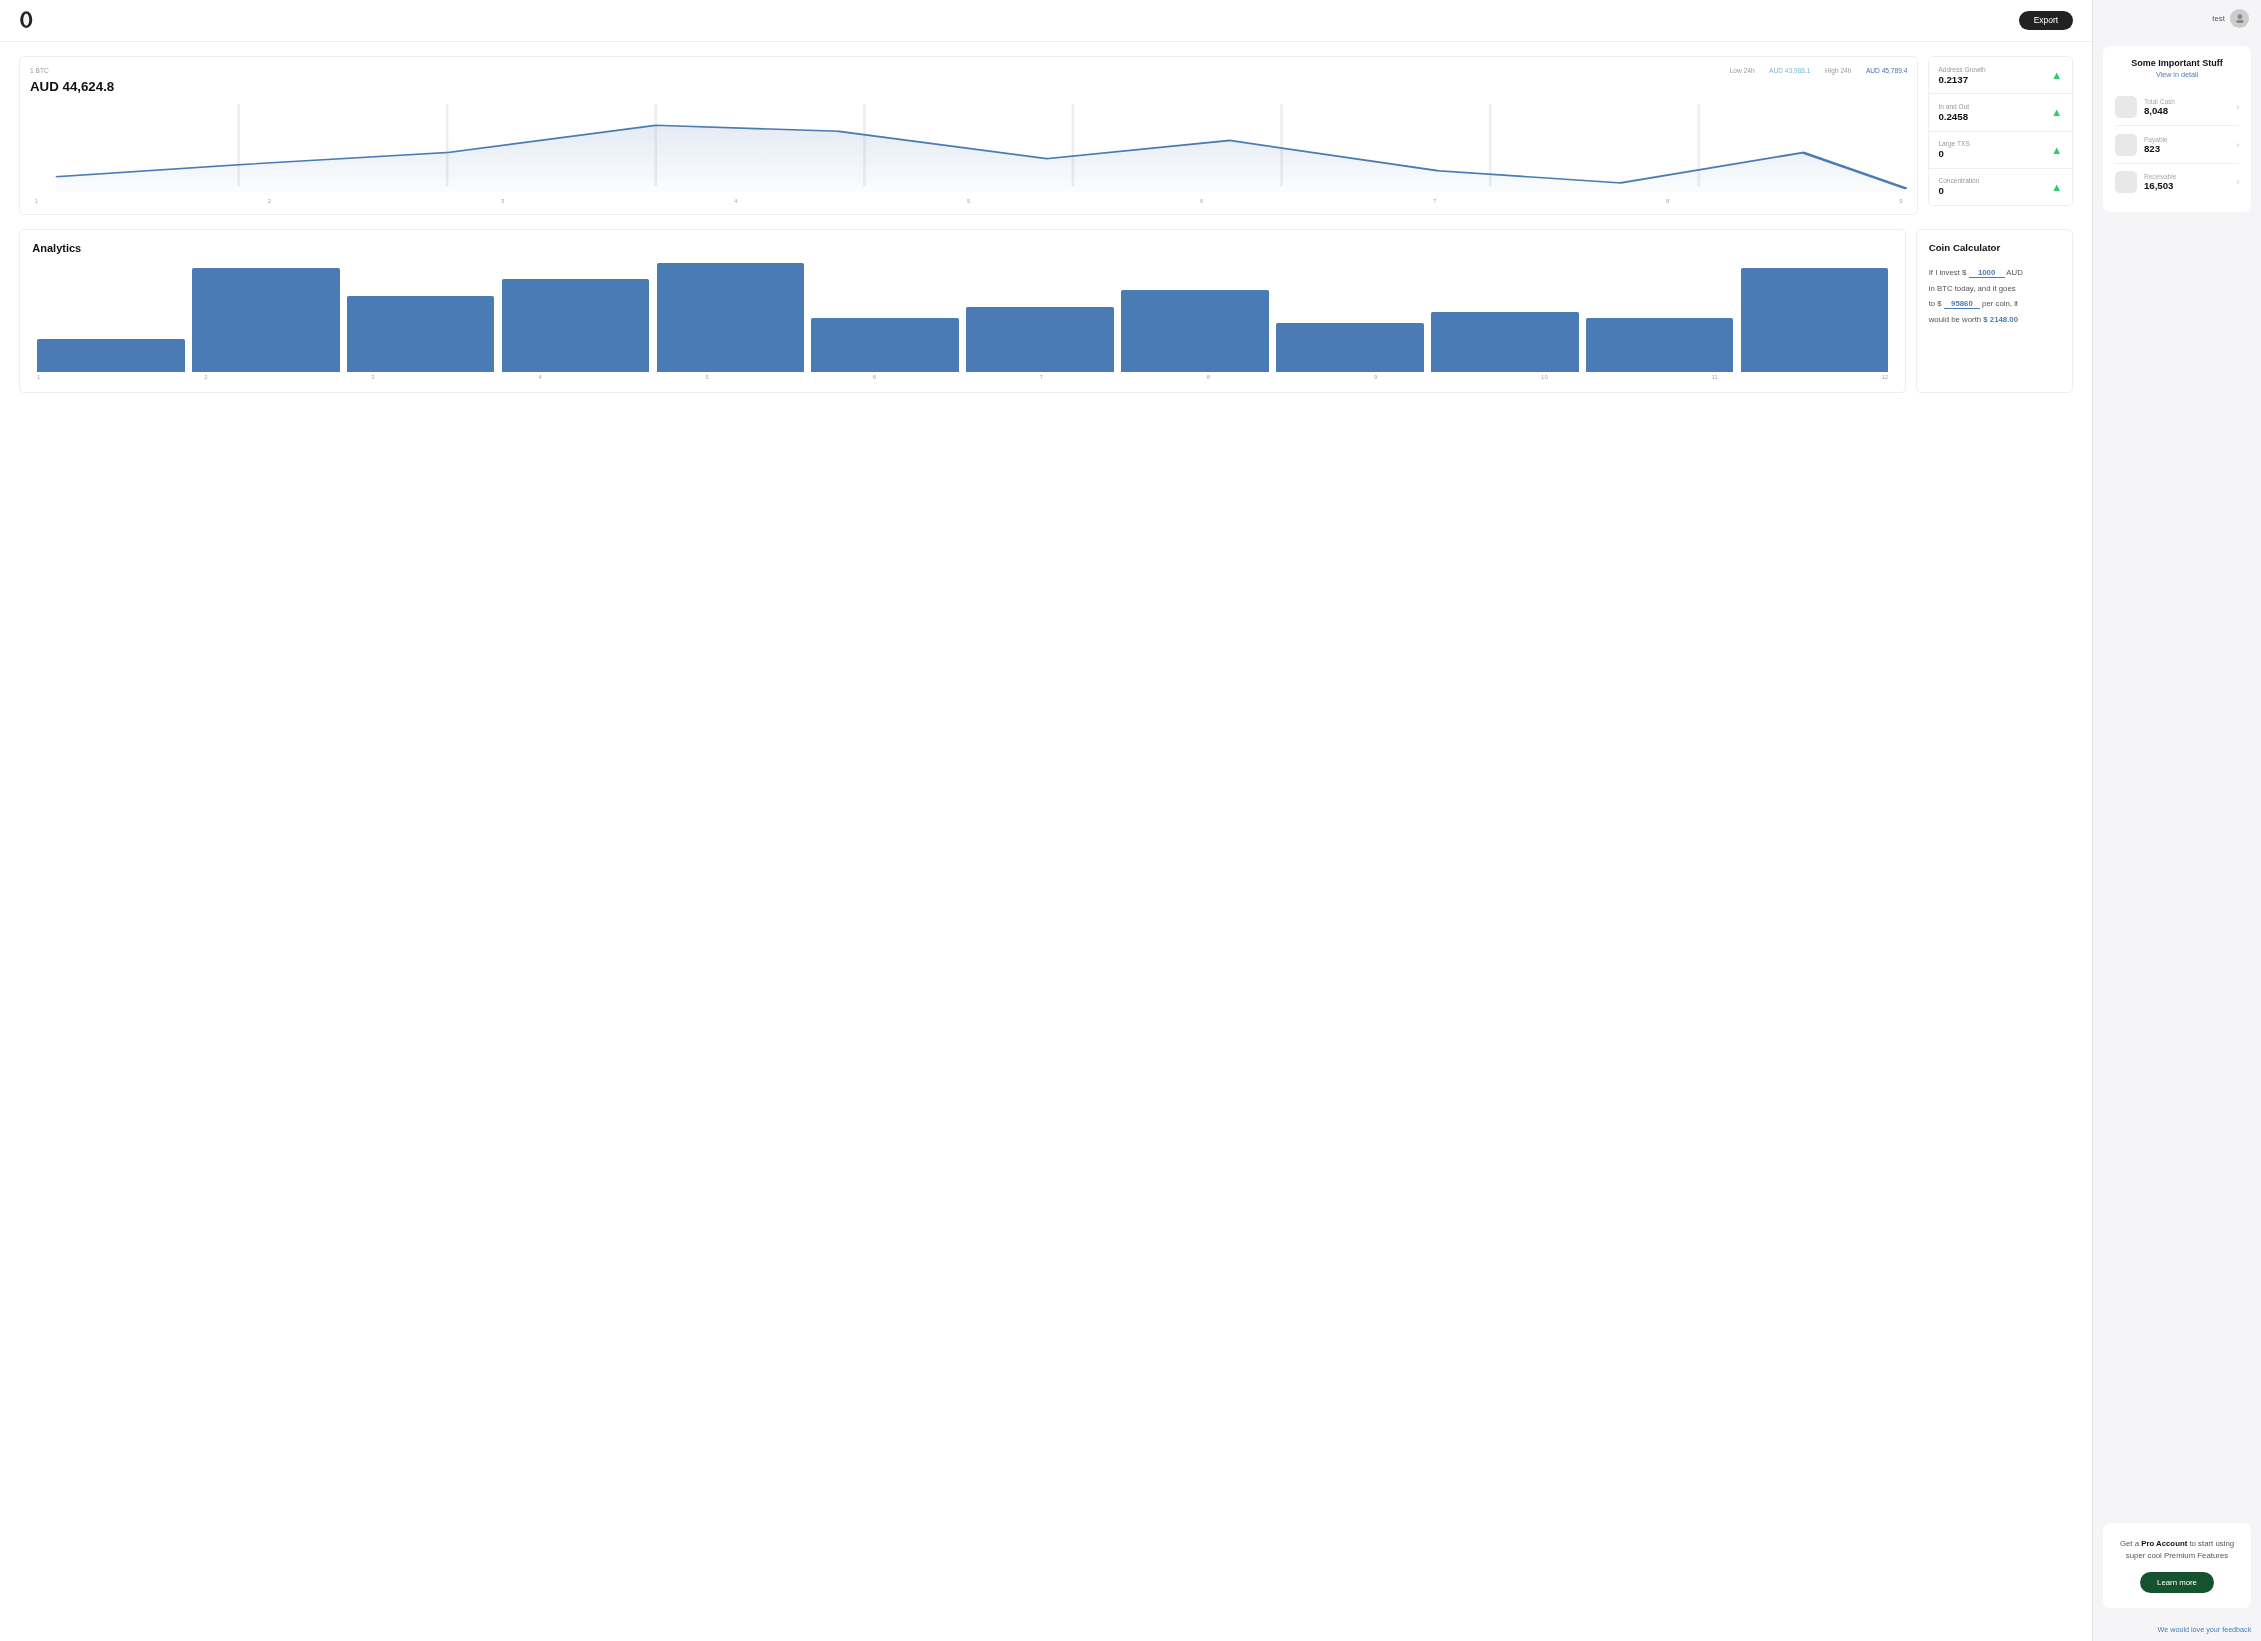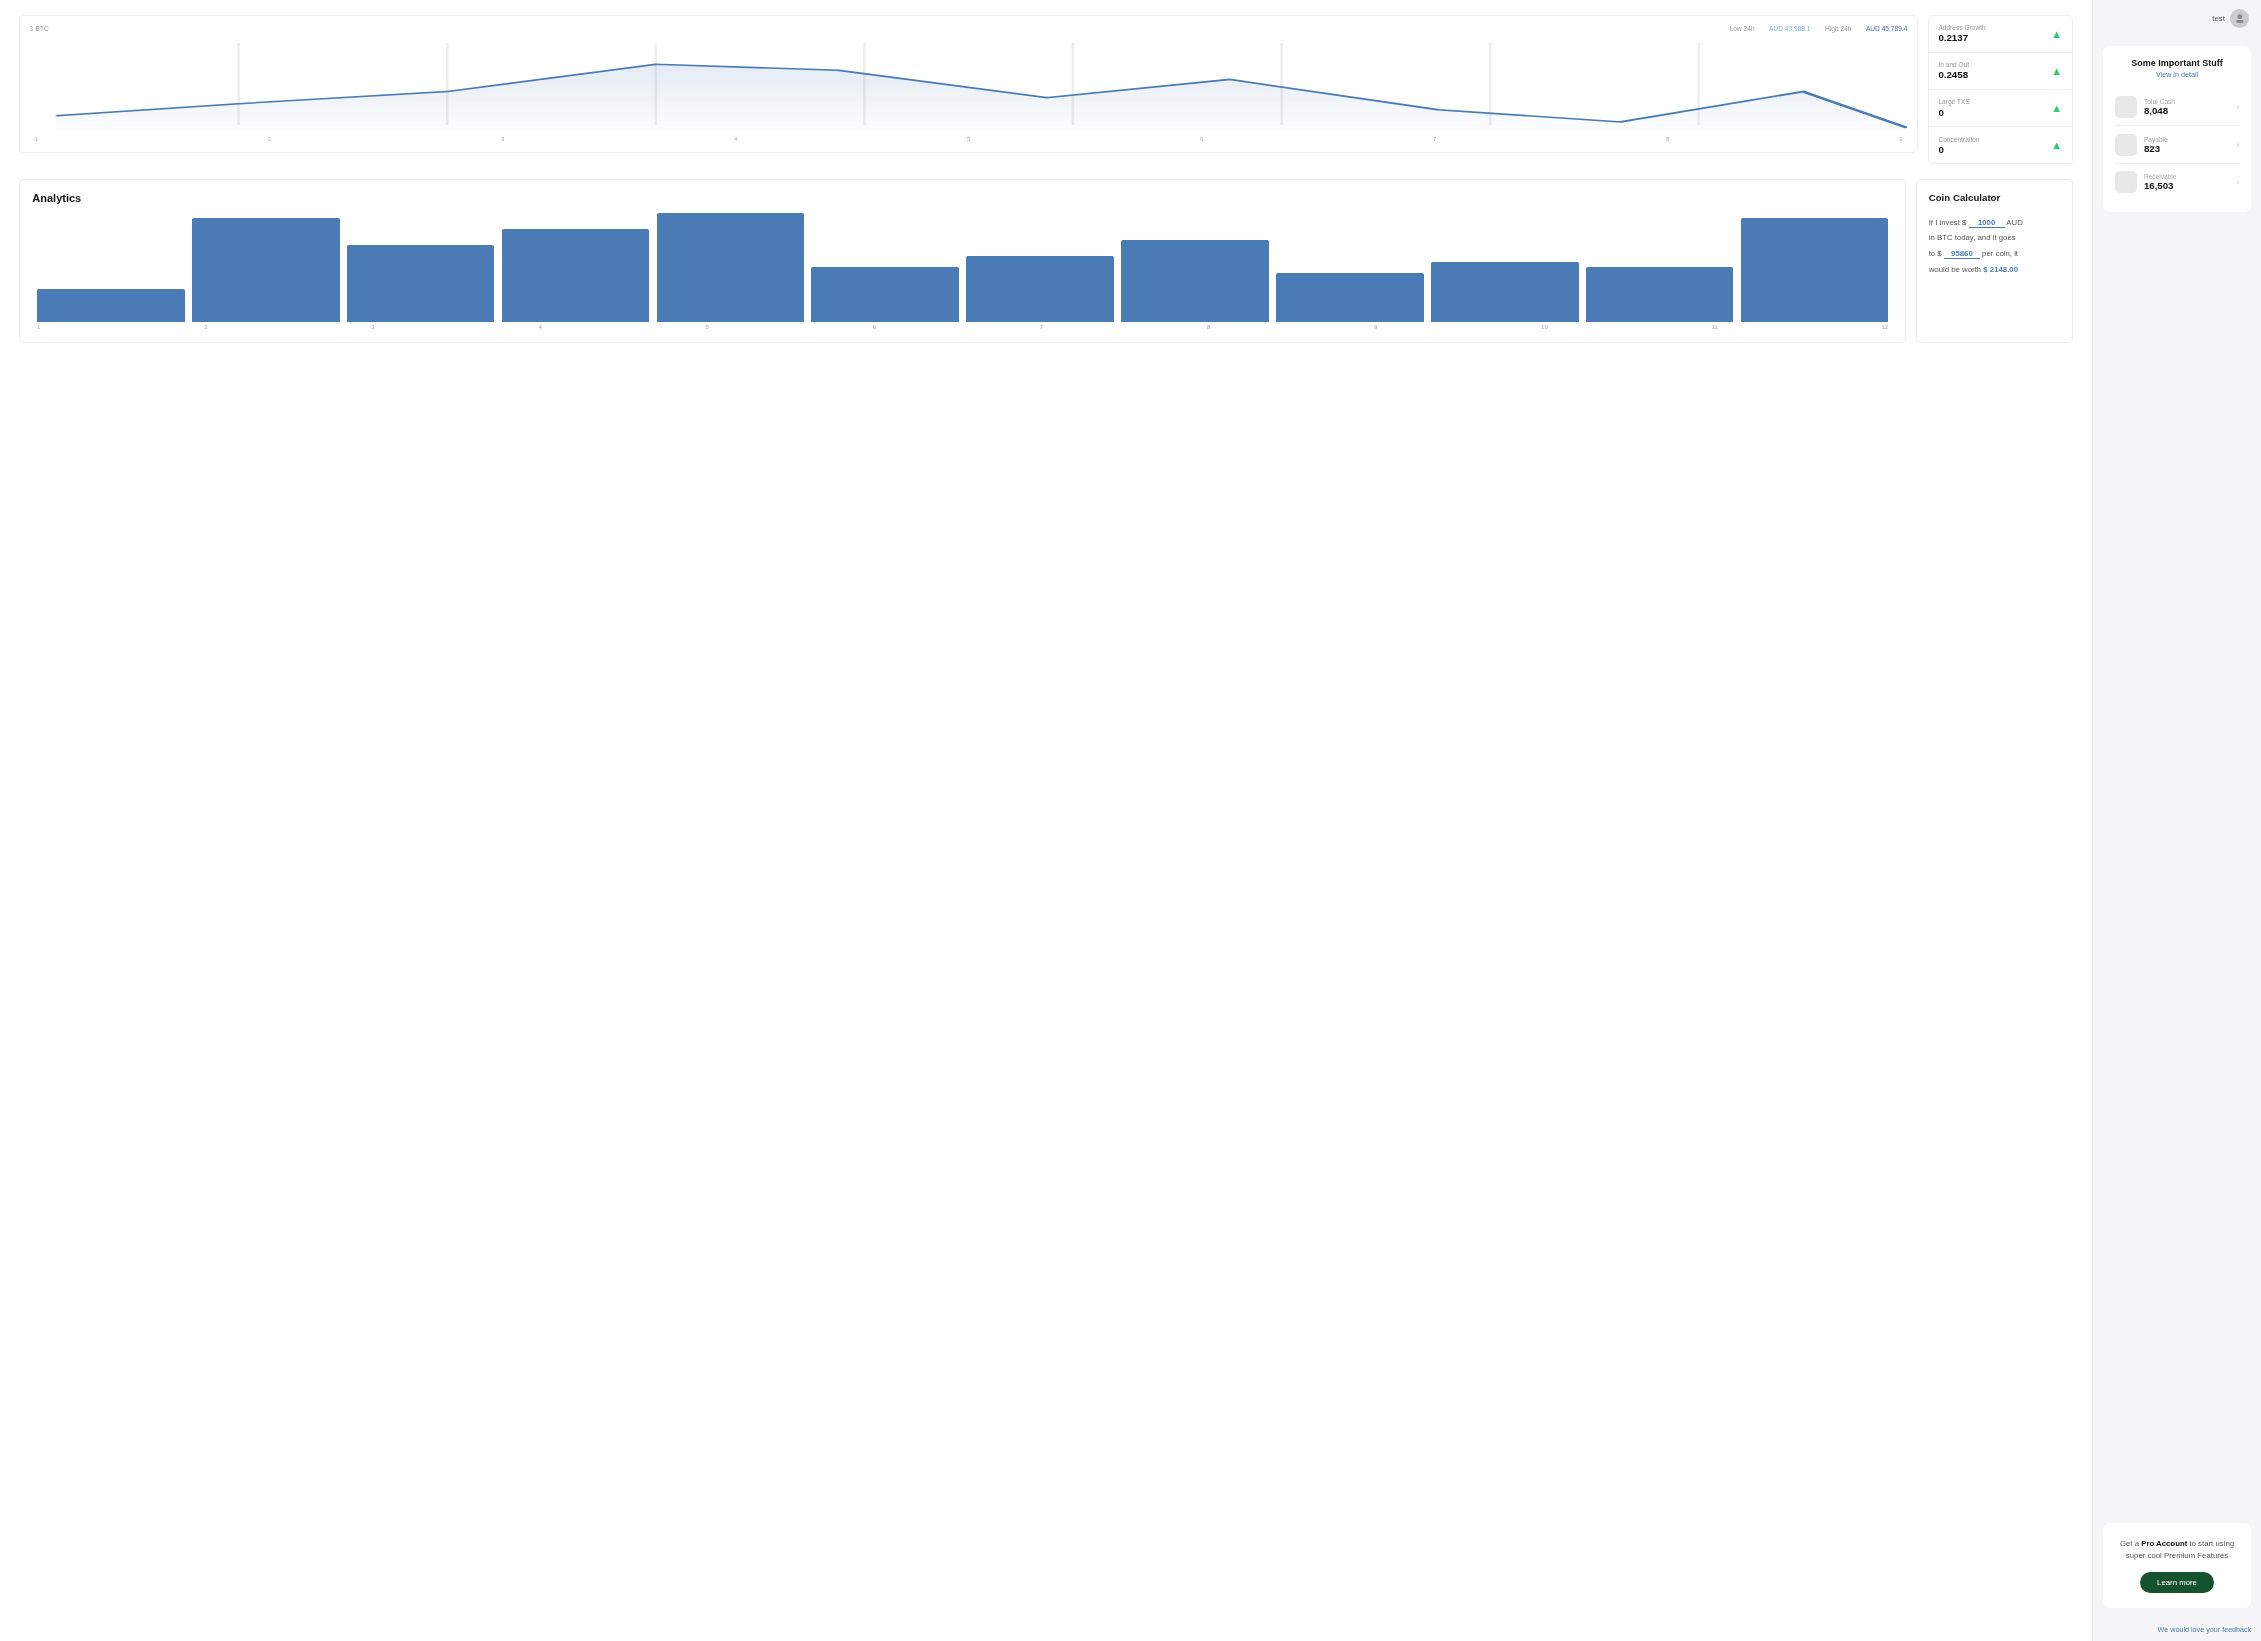--- a/index.html
+++ b/index.html
@@ -100,36 +100,46 @@
     
     
     .stats-left { display: flex; flex-direction: column; }
     .cards-row { display: flex; gap: 7.2px; }
     .volume-info { margin-top: 9.7px; padding-left: 2.4px; }
   </style>
 </head>
 <body>
 
 <div class="main-content">
+  <div class="topnav">
+    <div>
+      <svg class="logo" viewBox="0 0 32 32" fill="none">
+        <ellipse cx="12" cy="16" rx="10" ry="14" fill="#222"></ellipse>
+        <ellipse cx="12" cy="16" rx="5" ry="10" fill="#f5f5f7"></ellipse>
+      </svg>
+    </div>
+    <button class="export-btn">Export</button>
+  </div>
 
   <div class="page-body">
 
 
     <div class="stats-row">
 
 
       <div class="chart-container">
         <div class="chart-header">
           <div class="price-range">
             <span>1 BTC</span>
             <span style="margin-left:auto">Low 24h</span>
             <span class="low">AUD 43,988.1</span>
             <span>High 24h</span>
             <span class="high">AUD 45,789.4</span>
           </div>
+          <div class="chart-price-value">AUD 44,624.8</div>
         </div>
         <div class="line-chart-wrap">
           <svg width="100%" height="97" viewBox="0 0 720 160" preserveAspectRatio="none">
             <defs>
               <linearGradient id="lineGrad" x1="0" y1="0" x2="0" y2="1">
                 <stop offset="0%" stop-color="#4a7bb5" stop-opacity="0.15"></stop>
                 <stop offset="100%" stop-color="#4a7bb5" stop-opacity="0.02"></stop>
               </linearGradient>
             </defs>
 

